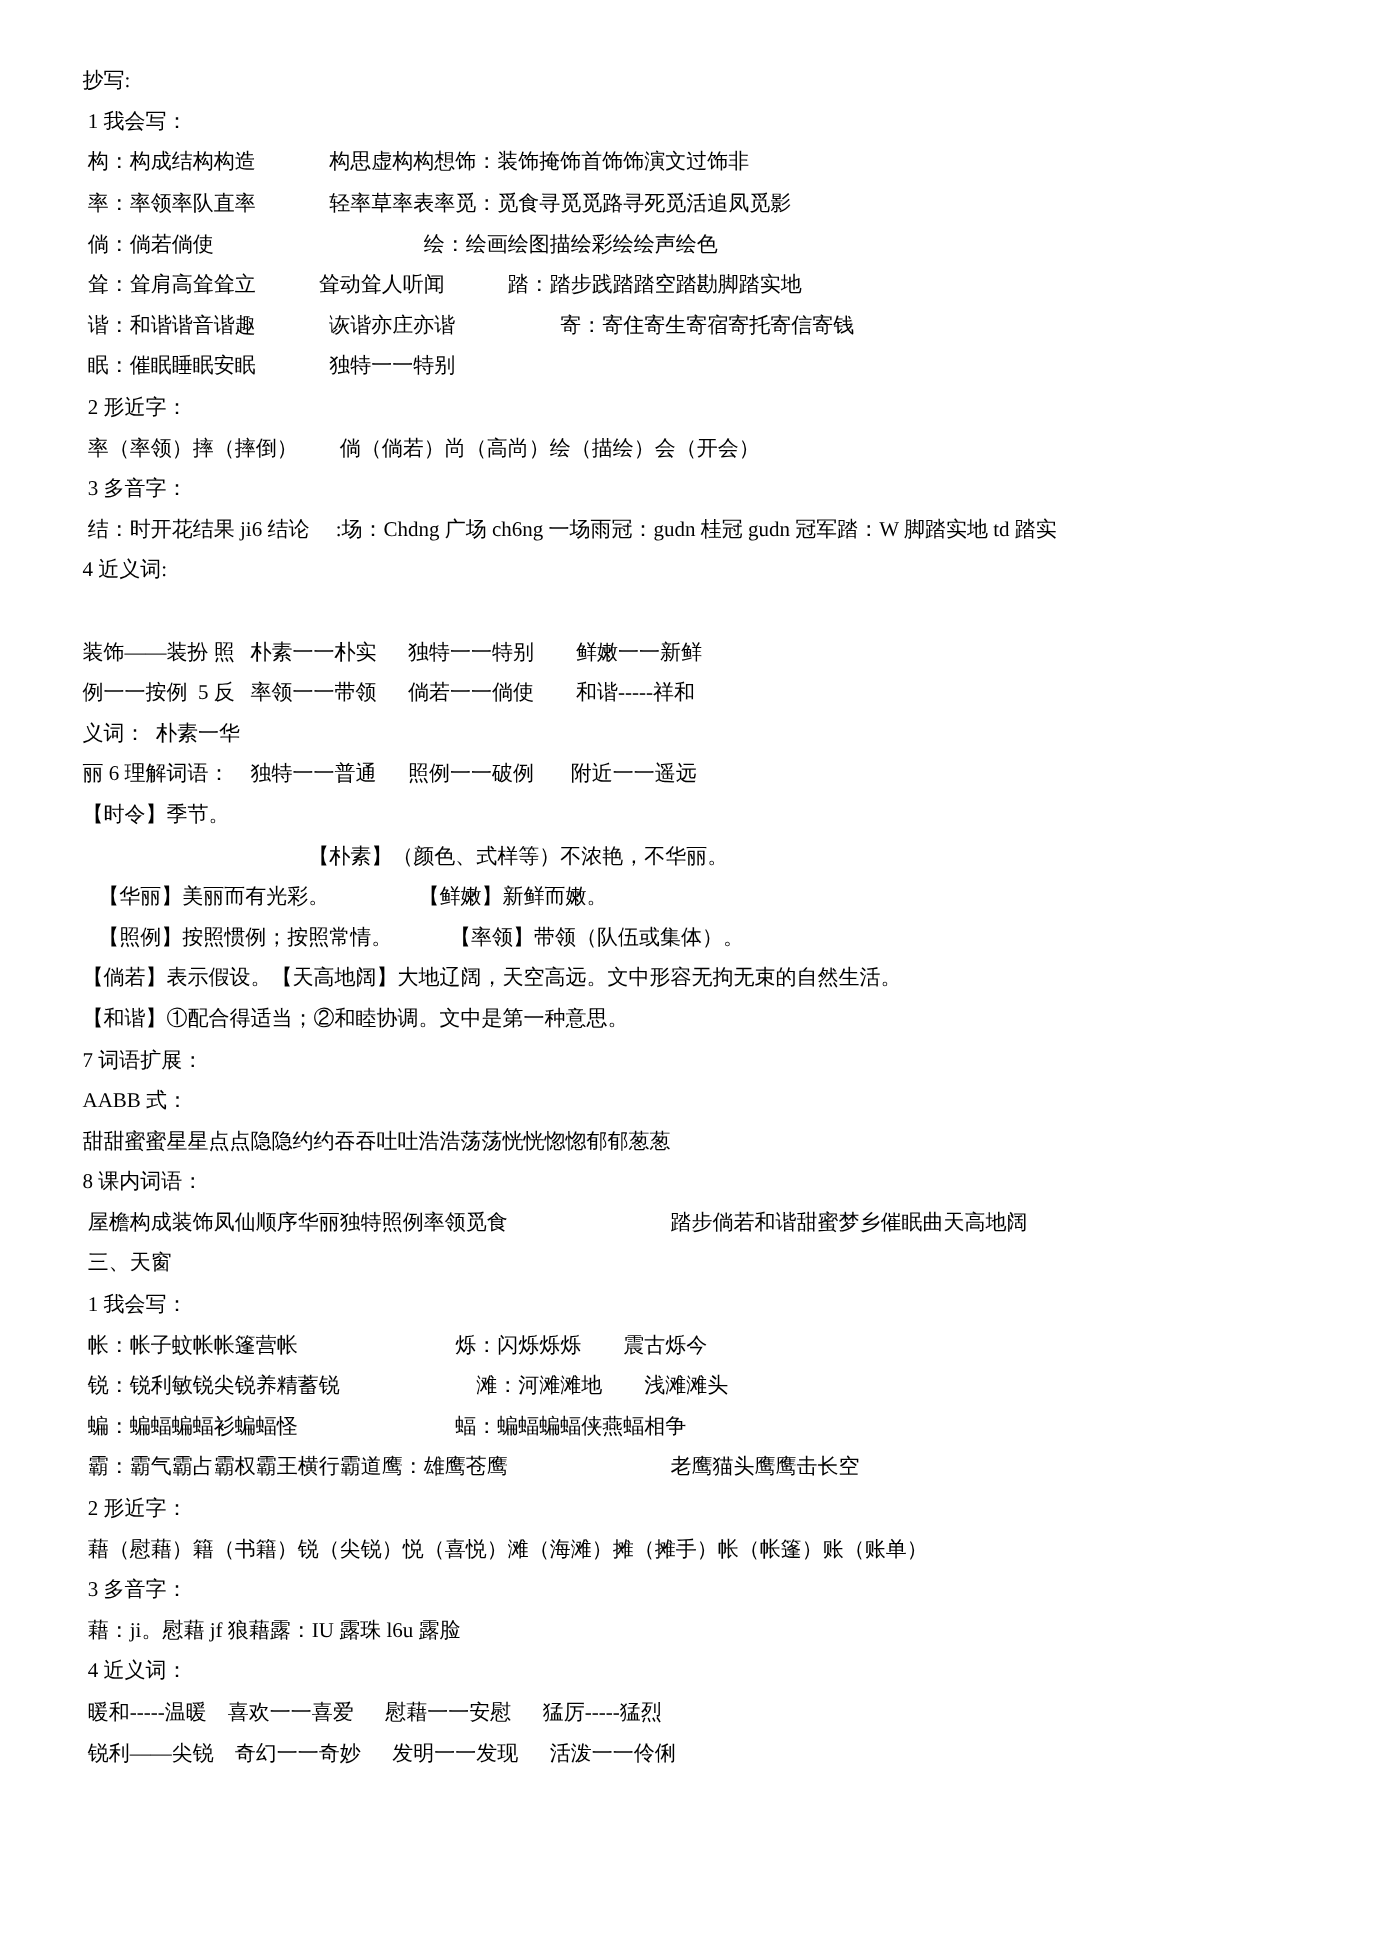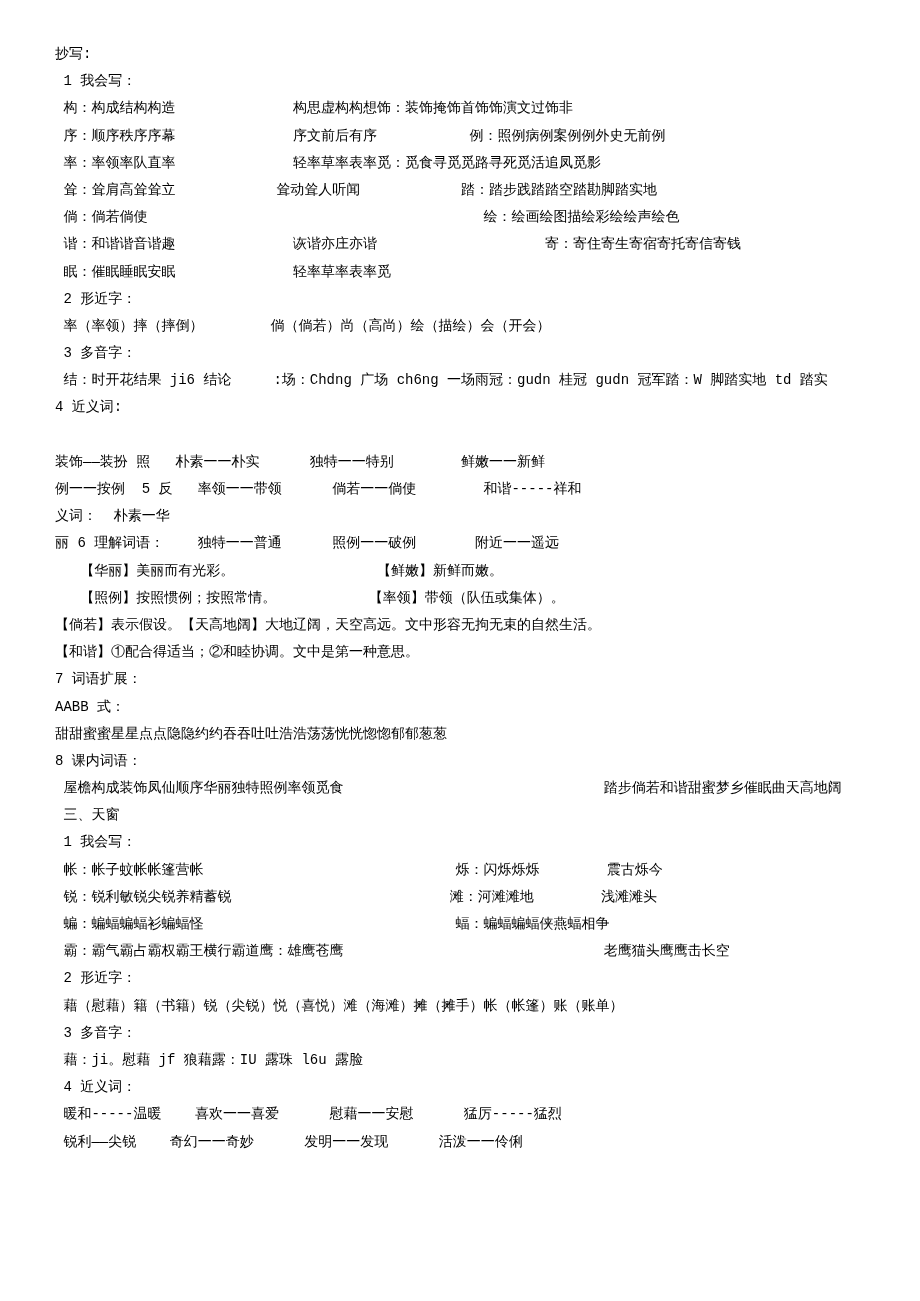--- a/index.html
+++ b/index.html
@@ -9,46 +9,46 @@
     color: #000;
     line-height: 1.8;
     padding: 40px 55px;
     width: 920px;
     box-sizing: border-box;
     margin: 0;
   }
   .line {
     white-space: pre-wrap;
     margin: 2px 0;
-    font-family: Liberation Mono, monospace;
   }
 </style>
 </head>
 <body>
 
 <div id="content">
     <div class="line">抄写:</div>
     <div class="line"> 1 我会写：</div>
     <div class="line"> 构：构成结构构造              构思虚构构想饰：装饰掩饰首饰饰演文过饰非</div>
-    <div class="line"> 序：顺序秩序序幕              序文前后有序           例：照例病例案例例外史无前例</div>
     <div class="line"> 率：率领率队直率              轻率草率表率觅：觅食寻觅觅路寻死觅活追凤觅影</div>
+    <div class="line"> 倘：倘若倘使                                        绘：绘画绘图描绘彩绘绘声绘色</div>
     <div class="line"> 耸：耸肩高耸耸立            耸动耸人听闻            踏：踏步践踏踏空踏勘脚踏实地</div>
-    <div class="line"> 倘：倘若倘使                                        绘：绘画绘图描绘彩绘绘声绘色</div>
     <div class="line"> 谐：和谐谐音谐趣              诙谐亦庄亦谐                    寄：寄住寄生寄宿寄托寄信寄钱</div>
-    <div class="line"> 眠：催眠睡眠安眠              轻率草率表率觅</div>
+    <div class="line"> 眠：催眠睡眠安眠              独特一一特别</div>
     <div class="line"> 2 形近字：</div>
     <div class="line"> 率（率领）摔（摔倒）        倘（倘若）尚（高尚）绘（描绘）会（开会）</div>
     <div class="line"> 3 多音字：</div>
     <div class="line"> 结：时开花结果 ji6 结论     :场：Chdng 广场 ch6ng 一场雨冠：gudn 桂冠 gudn 冠军踏：W 脚踏实地 td 踏实</div>
     <div class="line">4 近义词:</div>
     <div class="line">&nbsp;</div>
     <div class="line">装饰——装扮 照   朴素一一朴实      独特一一特别        鲜嫩一一新鲜</div>
     <div class="line">例一一按例  5 反   率领一一带领      倘若一一倘使        和谐-----祥和</div>
     <div class="line">义词：  朴素一华</div>
     <div class="line">丽 6 理解词语：    独特一一普通      照例一一破例       附近一一遥远</div>
+    <div class="line">【时令】季节。</div>
+    <div class="line">                                           【朴素】（颜色、式样等）不浓艳，不华丽。</div>
     <div class="line">   【华丽】美丽而有光彩。                 【鲜嫩】新鲜而嫩。</div>
     <div class="line">   【照例】按照惯例；按照常情。           【率领】带领（队伍或集体）。</div>
     <div class="line">【倘若】表示假设。【天高地阔】大地辽阔，天空高远。文中形容无拘无束的自然生活。</div>
     <div class="line">【和谐】①配合得适当；②和睦协调。文中是第一种意思。</div>
     <div class="line">7 词语扩展：</div>
     <div class="line">AABB 式：</div>
     <div class="line">甜甜蜜蜜星星点点隐隐约约吞吞吐吐浩浩荡荡恍恍惚惚郁郁葱葱</div>
     <div class="line">8 课内词语：</div>
     <div class="line"> 屋檐构成装饰凤仙顺序华丽独特照例率领觅食                               踏步倘若和谐甜蜜梦乡催眠曲天高地阔</div>
     <div class="line"> 三、天窗</div>

